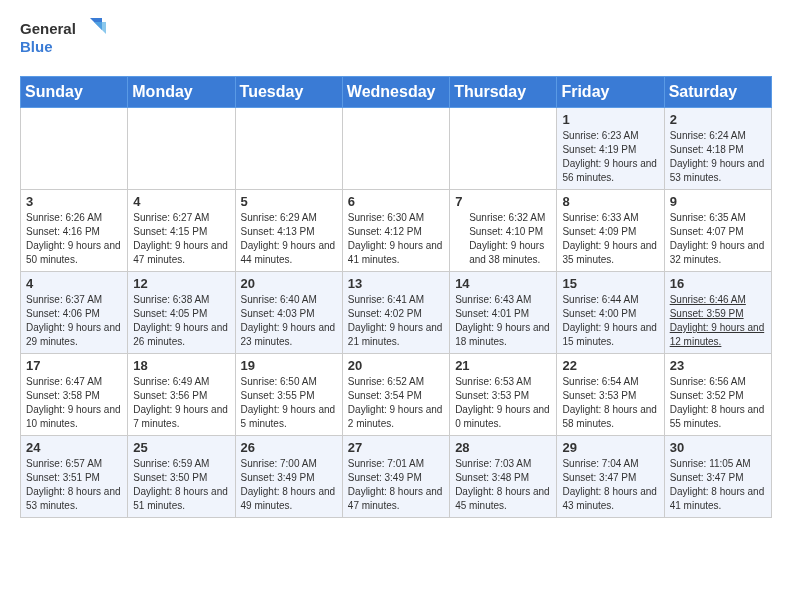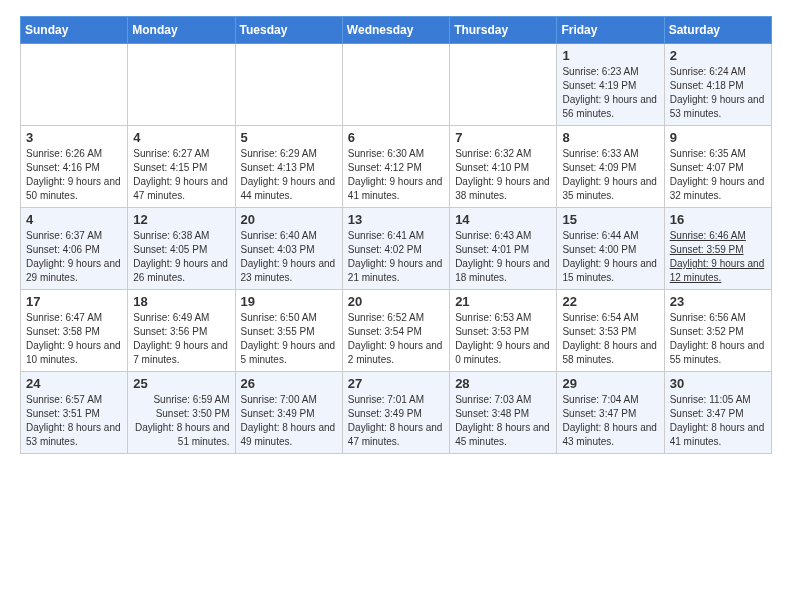--- a/index.html
+++ b/index.html
@@ -5,33 +5,47 @@
     * { box-sizing: border-box; margin: 0; padding: 0; }
     body { font-family: Arial, sans-serif; background: #fff; width: 792px; min-height: 612px; }
     .container { padding: 16px 20px; }
     .header { display: flex; justify-content: space-between; align-items: flex-start; margin-bottom: 16px; }
     .logo { display: flex; align-items: center; }
     .title-block { text-align: right; }
     .month-title { font-size: 36px; font-weight: normal; color: #333; }
     .location { font-size: 18px; color: #555; }
     table { width: 100%; border-collapse: collapse; }
     thead tr { background-color: #3a7bd5; }
-    thead th { color: #fff; font-size: 12px; font-weight: bold; padding: 6px 4px; text-align: left; border: 1px solid #5a9ae5; }
+    thead th { color: #fff; font-size: 16px; font-weight: bold; padding: 6px 4px; text-align: left; border: 1px solid #5a9ae5; }
     tbody tr { vertical-align: top; }
     tbody td { border: 1px solid #ccc; padding: 4px 5px; font-size: 10.5px; color: #333; min-height: 80px; width: calc(100%/7); }
     tbody tr:nth-child(odd) td { background-color: #f0f4fc; }
     tbody tr:nth-child(even) td { background-color: #fff; }
     .day-num { font-size: 13px; font-weight: bold; display: block; margin-bottom: 2px; }
     .day-info { font-size: 10px; line-height: 1.4; color: #333; }
     .empty { background-color: #fff !important; }
   </style>
 </head>
 <body>
 
 <div class="container">
+  <div class="header">
+    <div class="logo">
+        <svg width="90" height="44">
+    <text x="0" y="18" font-size="15" font-weight="bold" fill="#333" font-family="Arial">General</text>
+    <text x="0" y="36" font-size="15" font-weight="bold" fill="#3a7bd5" font-family="Arial">Blue</text>
+    <polygon points="70,2 82,2 82,14" fill="#3a7bd5"></polygon>
+    <polygon points="74,6 86,6 86,18" fill="#5ab0e5" opacity="0.7"></polygon>
+  </svg>
+      </div>
+    <div class="title-block">
+      <div class="month-title"></div>
+      <div class="location"></div>
+    </div>
+  </div>
 
   <table>
     <thead>
       <tr>
       <th>Sunday</th>
           <th>Monday</th>
           <th>Tuesday</th>
           <th>Wednesday</th>
           <th>Thursday</th>
           <th>Friday</th>
@@ -78,21 +92,21 @@
 Daylight: 9 hours and 44 minutes.</div>
           </td>
           <td>
             <span class="day-num">6</span>
             <div class="day-info" style="white-space: pre-line;">Sunrise: 6:30 AM
 Sunset: 4:12 PM
 Daylight: 9 hours and 41 minutes.</div>
           </td>
           <td>
             <span class="day-num">7</span>
-            <div class="day-info" style="white-space: pre-line;">Sunrise: 6:32 AM
+            <div class="day-info" style="white-space: pre-line; margin-left: 14px;">Sunrise: 6:32 AM
 Sunset: 4:10 PM
 Daylight: 9 hours and 38 minutes.</div>
           </td>
           <td>
             <span class="day-num">8</span>
             <div class="day-info" style="white-space: pre-line;">Sunrise: 6:33 AM
 Sunset: 4:09 PM
 Daylight: 9 hours and 35 minutes.</div>
           </td>
           <td>
@@ -192,21 +206,21 @@
         </tr>
         <tr>
           <td>
             <span class="day-num">24</span>
             <div class="day-info" style="white-space: pre-line;">Sunrise: 6:57 AM
 Sunset: 3:51 PM
 Daylight: 8 hours and 53 minutes.</div>
           </td>
           <td>
             <span class="day-num">25</span>
-            <div class="day-info" style="white-space: pre-line; text-align: right;">Sunrise: 6:59 AM
+            <div class="day-info" style="white-space: pre-line;">Sunrise: 6:59 AM
 Sunset: 3:50 PM
 Daylight: 8 hours and 51 minutes.</div>
           </td>
           <td>
             <span class="day-num">26</span>
             <div class="day-info" style="white-space: pre-line;">Sunrise: 7:00 AM
 Sunset: 3:49 PM
 Daylight: 8 hours and 49 minutes.</div>
           </td>
           <td>

